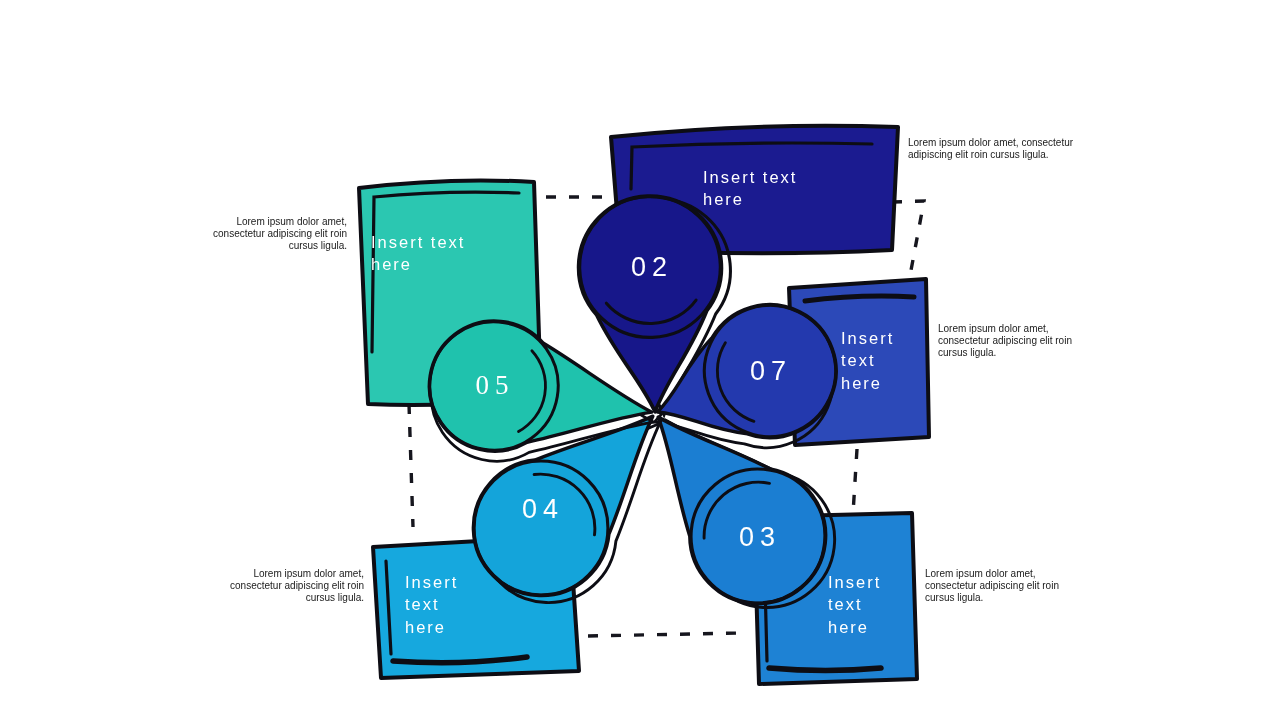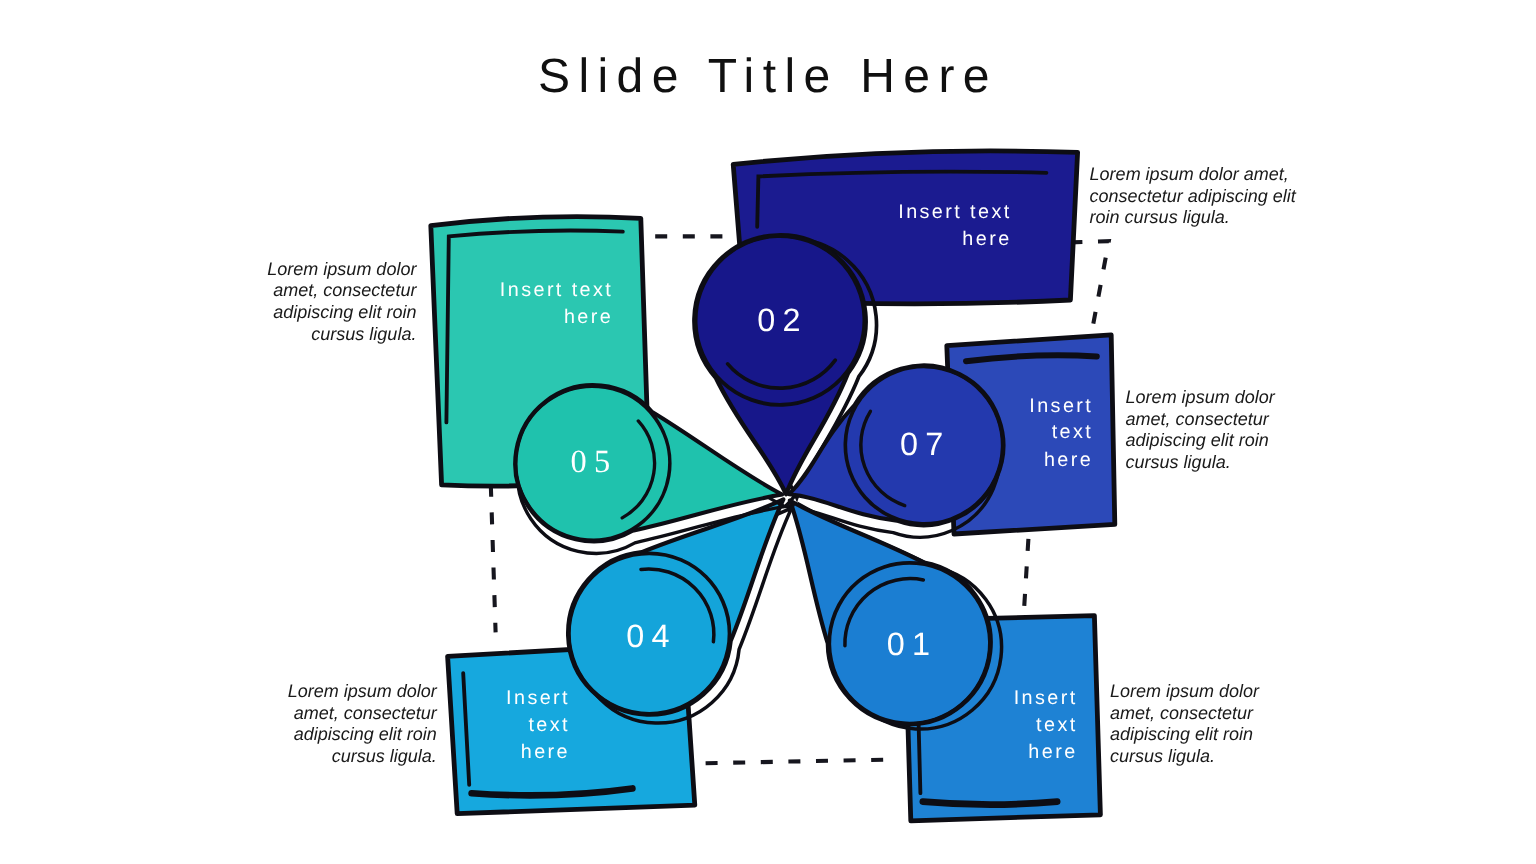--- a/index.html
+++ b/index.html
@@ -12,24 +12,24 @@
   .title{
     left:0;top:42px;width:1280px;text-align:center;
     font-size:40px;letter-spacing:7px;color:#101010;font-weight:400;
   }
   .num{
     transform:translate(-50%,-50%);color:#ffffff;font-size:27px;
     letter-spacing:6px;text-indent:6px;white-space:nowrap;
   }
   .ph{ 
     color:#ffffff;font-size:16.5px;letter-spacing:2px;line-height:1.35;
-    text-align:right;
+    text-align:left;
   }
   .lorem{
-    color:#1a1a1a;font-size:15px;line-height:1.21;font-style:italic;
+    color:#1a1a1a;font-size:10px;line-height:1.21;
   }
   .al{text-align:left;}
   .ar{text-align:right;}
 </style>
 </head>
 <body>
 
 <div id="slide">
 
   <svg width="1280" height="720" viewBox="0 0 1280 720">
@@ -99,32 +99,31 @@
     <g transform="translate(496,396) rotate(-80.6) scale(0.93)">
       <path d="M 0 172 C -14 130 -36 90 -54 45 A 70 70 0 1 1 54 45 C 36 90 14 130 0 172 Z" fill="none" stroke="#0d0d14" stroke-width="3"></path>
     </g>
     <g transform="translate(494,386) rotate(-80.6) scale(0.93)">
       <path d="M 0 172 C -14 130 -36 90 -54 45 A 70 70 0 1 1 54 45 C 36 90 14 130 0 172 Z" stroke="#0d0d14" stroke-width="3.6" stroke-linejoin="round" fill="#1fc2ad"></path>
       <circle r="69" fill="none" stroke="#0d0d14" stroke-width="3.2"></circle>
       <path d="M -44 34 A 56 56 0 0 0 44 34" fill="none" stroke="#0d0d14" stroke-width="3" stroke-linecap="round"></path>
     </g>
   </svg>
 
-  <div class="abs title">Slide Title Here</div>
 
   <div class="abs ph" style="left:703px;top:166px;width:140px;">Insert text here</div>
   <div class="abs ph" style="left:841px;top:327px;width:70px;">Insert text here</div>
   <div class="abs ph" style="left:828px;top:571px;width:70px;">Insert text here</div>
   <div class="abs ph" style="left:405px;top:571px;width:70px;">Insert text here</div>
   <div class="abs ph" style="left:371px;top:231px;width:140px;">Insert text here</div>
 
   <div class="abs num" style="left:649px;top:267px;">02</div>
   <div class="abs num" style="left:768px;top:371px;">07</div>
-  <div class="abs num" style="left:757px;top:537px;">01</div>
-  <div class="abs num" style="left:540px;top:531px;">04</div>
+  <div class="abs num" style="left:757px;top:537px;">03</div>
+  <div class="abs num" style="left:540px;top:509px;">04</div>
   <div class="abs num" style="left:492px;top:385px;font-family:Liberation Serif, serif;">05</div>
 
   <div class="abs lorem al" style="left:908px;top:137px;width:188px;">Lorem ipsum dolor amet, consectetur adipiscing elit roin cursus ligula.</div>
   <div class="abs lorem al" style="left:938px;top:323px;width:140px;">Lorem ipsum dolor amet, consectetur adipiscing elit roin cursus ligula.</div>
   <div class="abs lorem al" style="left:925px;top:568px;width:140px;">Lorem ipsum dolor amet, consectetur adipiscing elit roin cursus ligula.</div>
   <div class="abs lorem ar" style="left:224px;top:568px;width:140px;">Lorem ipsum dolor amet, consectetur adipiscing elit roin cursus ligula.</div>
   <div class="abs lorem ar" style="left:207px;top:216px;width:140px;">Lorem ipsum dolor amet, consectetur adipiscing elit roin cursus ligula.</div>
 
 </div>
 

